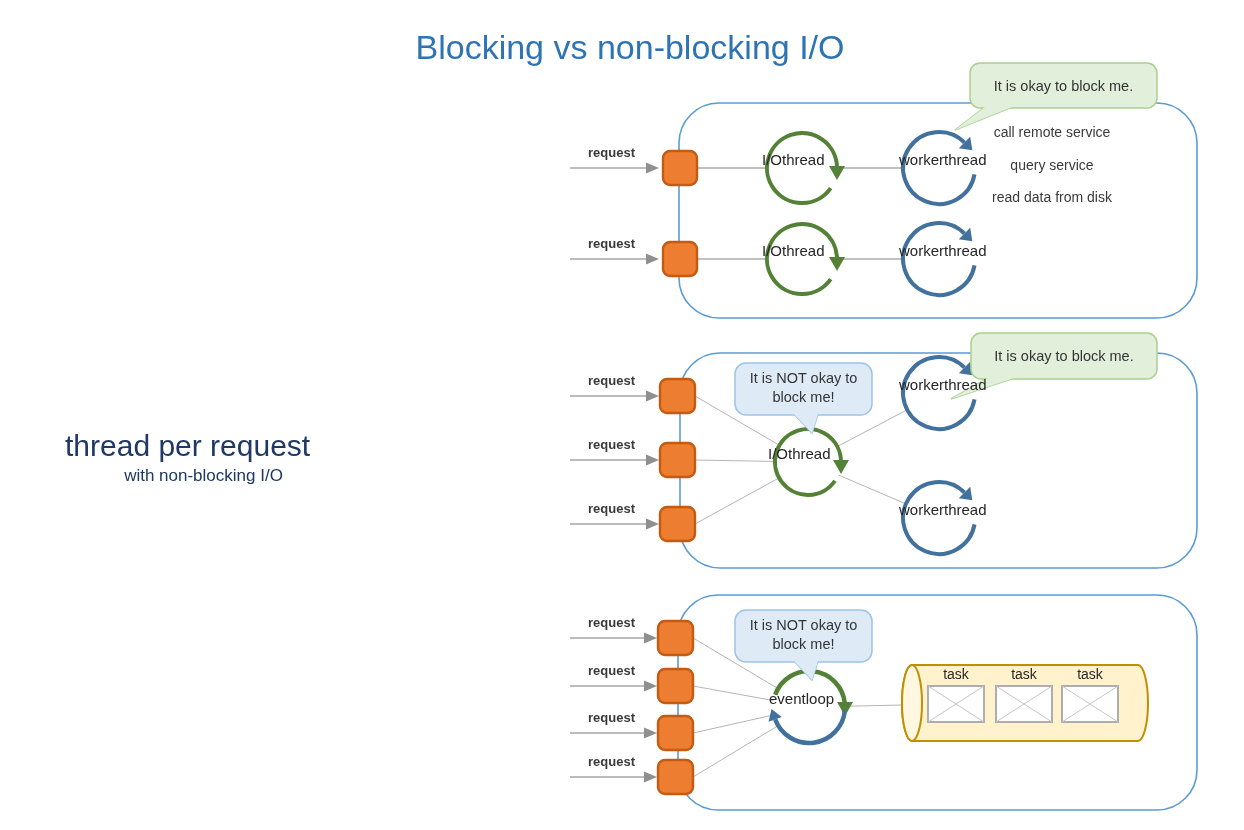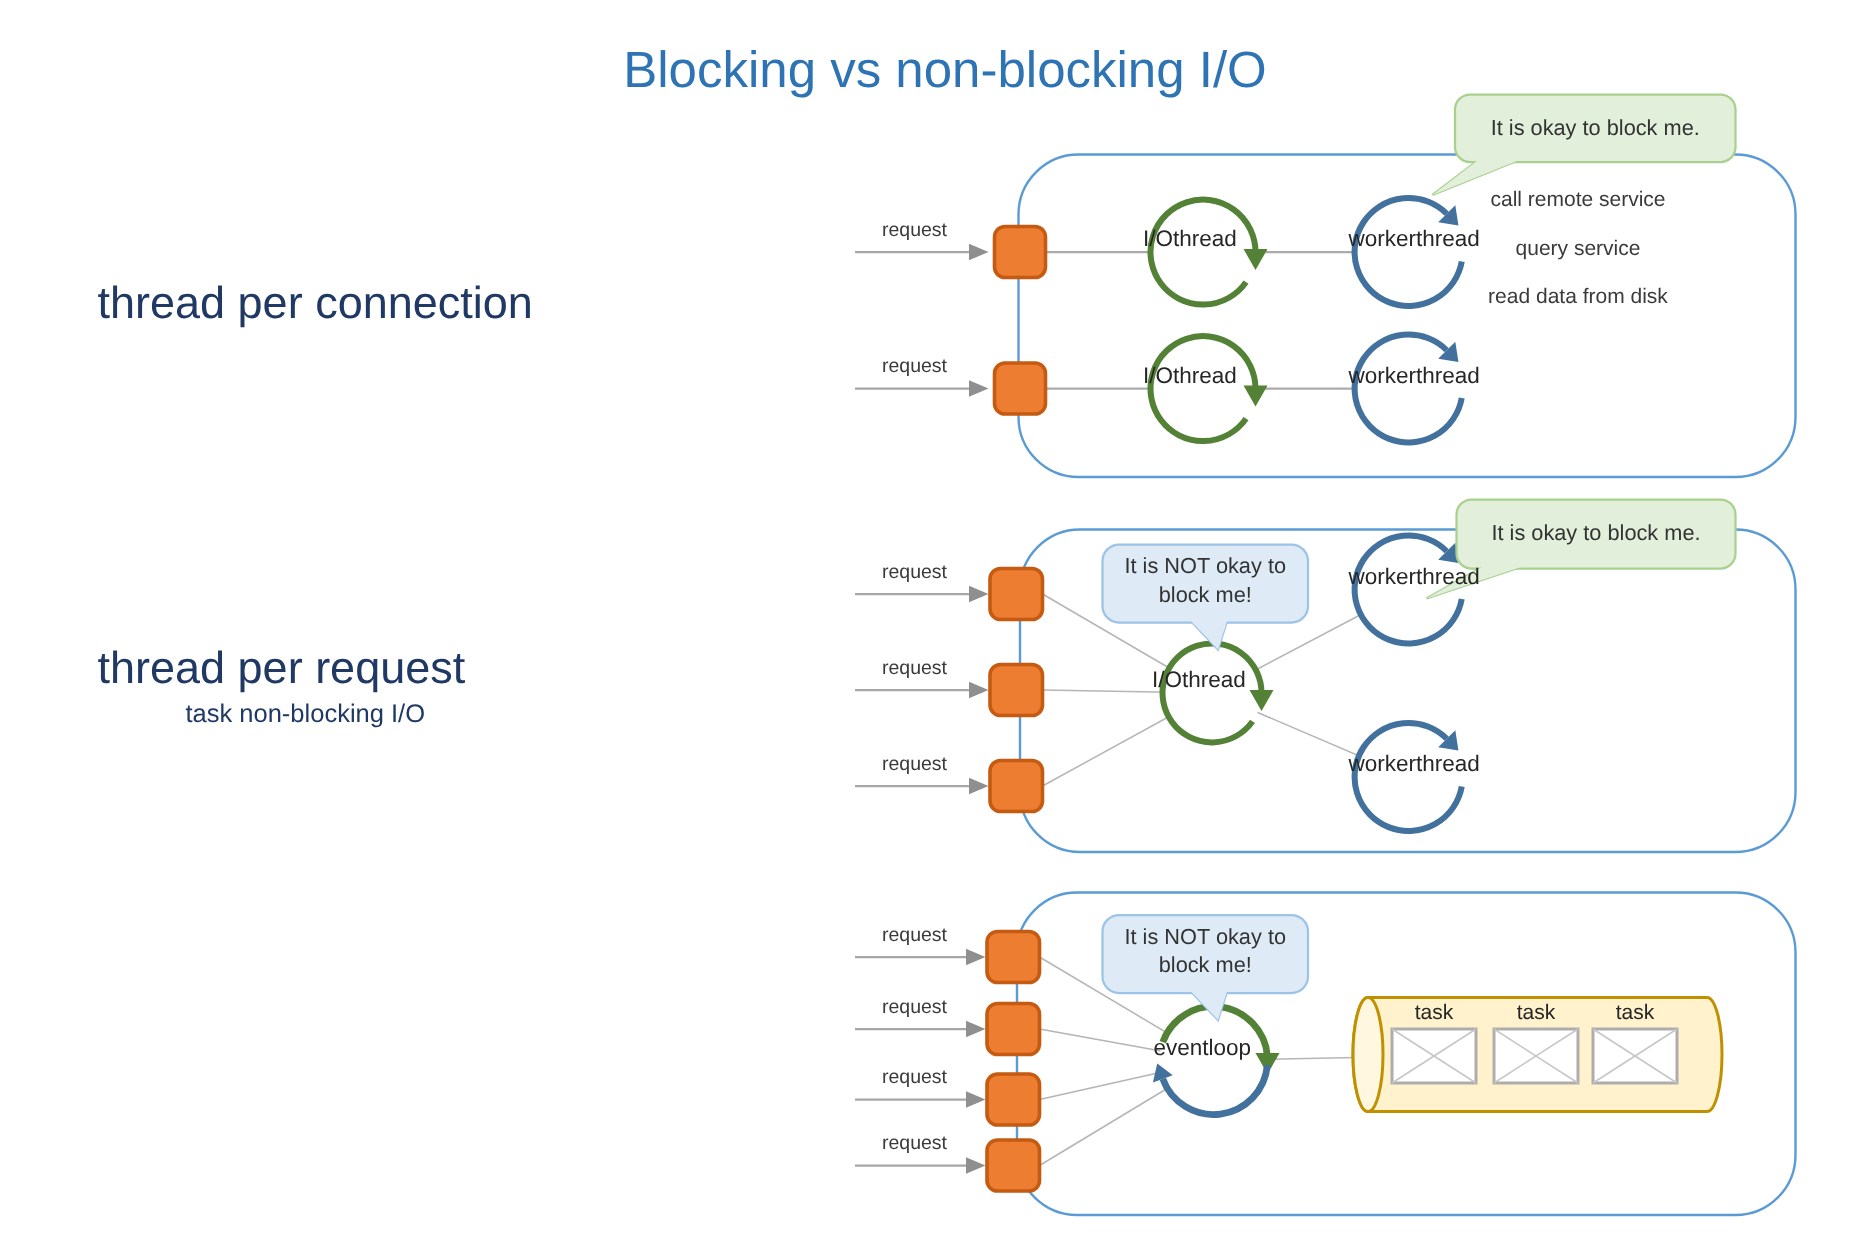--- a/index.html
+++ b/index.html
@@ -3,21 +3,21 @@
 <meta charset="utf-8">
 <style>
   html,body{margin:0;padding:0;background:#fff;}
   #page{position:relative;width:1244px;height:830px;background:#fff;overflow:hidden;
         font-family:"Liberation Sans","DejaVu Sans",sans-serif;}
   #diagram-svg{position:absolute;left:0;top:0;}
   .abs{position:absolute;}
   .page-title{font-size:34px;color:#2E74B5;text-align:center;width:500px;}
   .sec-title{font-size:30px;color:#1F3864;white-space:nowrap;}
   .sec-sub{font-size:17px;color:#1F3864;width:277px;text-align:center;}
-  .req{font-size:13px;color:#3A3A3A;width:60px;}
+  .req{font-size:13px;color:#3A3A3A;width:60px;font-weight:bold;}
   .node-label{width:80px;text-align:center;font-size:15px;line-height:17px;color:#262626;
               display:flex;flex-direction:row;align-items:center;}
   .bubble-text{display:flex;align-items:center;justify-content:center;
                font-size:14.5px;color:#333;text-align:center;}
   .bubble-text2{display:flex;flex-direction:column;align-items:center;justify-content:center;
                 font-size:14.5px;line-height:19px;color:#333;text-align:center;}
   .call-item{width:200px;text-align:center;font-size:14px;color:#3A3A3A;}
   .task-label{width:60px;text-align:center;font-size:14px;color:#262626;}
 </style>
 </head>
@@ -167,23 +167,22 @@
       <line x1="996" y1="686" x2="1052" y2="722"></line>
           <line x1="996" y1="722" x2="1052" y2="686"></line>
       <line x1="1062" y1="686" x2="1118" y2="722"></line>
           <line x1="1062" y1="722" x2="1118" y2="686"></line>
     </g>
   </g>
 </svg>
 
 <div class="abs page-title" style="left:380px;top:28px;">Blocking vs non-blocking I/O</div>
 
-<div class="abs sec-title" style="left:65px;top:186px;">thread per connection</div>
 <div class="abs sec-title" style="left:65px;top:429px;">thread per request</div>
-<div class="abs sec-sub" style="left:65px;top:466px;">task non-blocking I/O</div>
+<div class="abs sec-sub" style="left:65px;top:466px;">with non-blocking I/O</div>
 
 <div class="abs req" style="left:588px;top:145px;">request</div>
 <div class="abs req" style="left:588px;top:236px;">request</div>
 <div class="abs req" style="left:588px;top:373px;">request</div>
 <div class="abs req" style="left:588px;top:437px;">request</div>
 <div class="abs req" style="left:588px;top:501px;">request</div>
 <div class="abs req" style="left:588px;top:615px;">request</div>
 <div class="abs req" style="left:588px;top:663px;">request</div>
 <div class="abs req" style="left:588px;top:710px;">request</div>
 <div class="abs req" style="left:588px;top:754px;">request</div>

